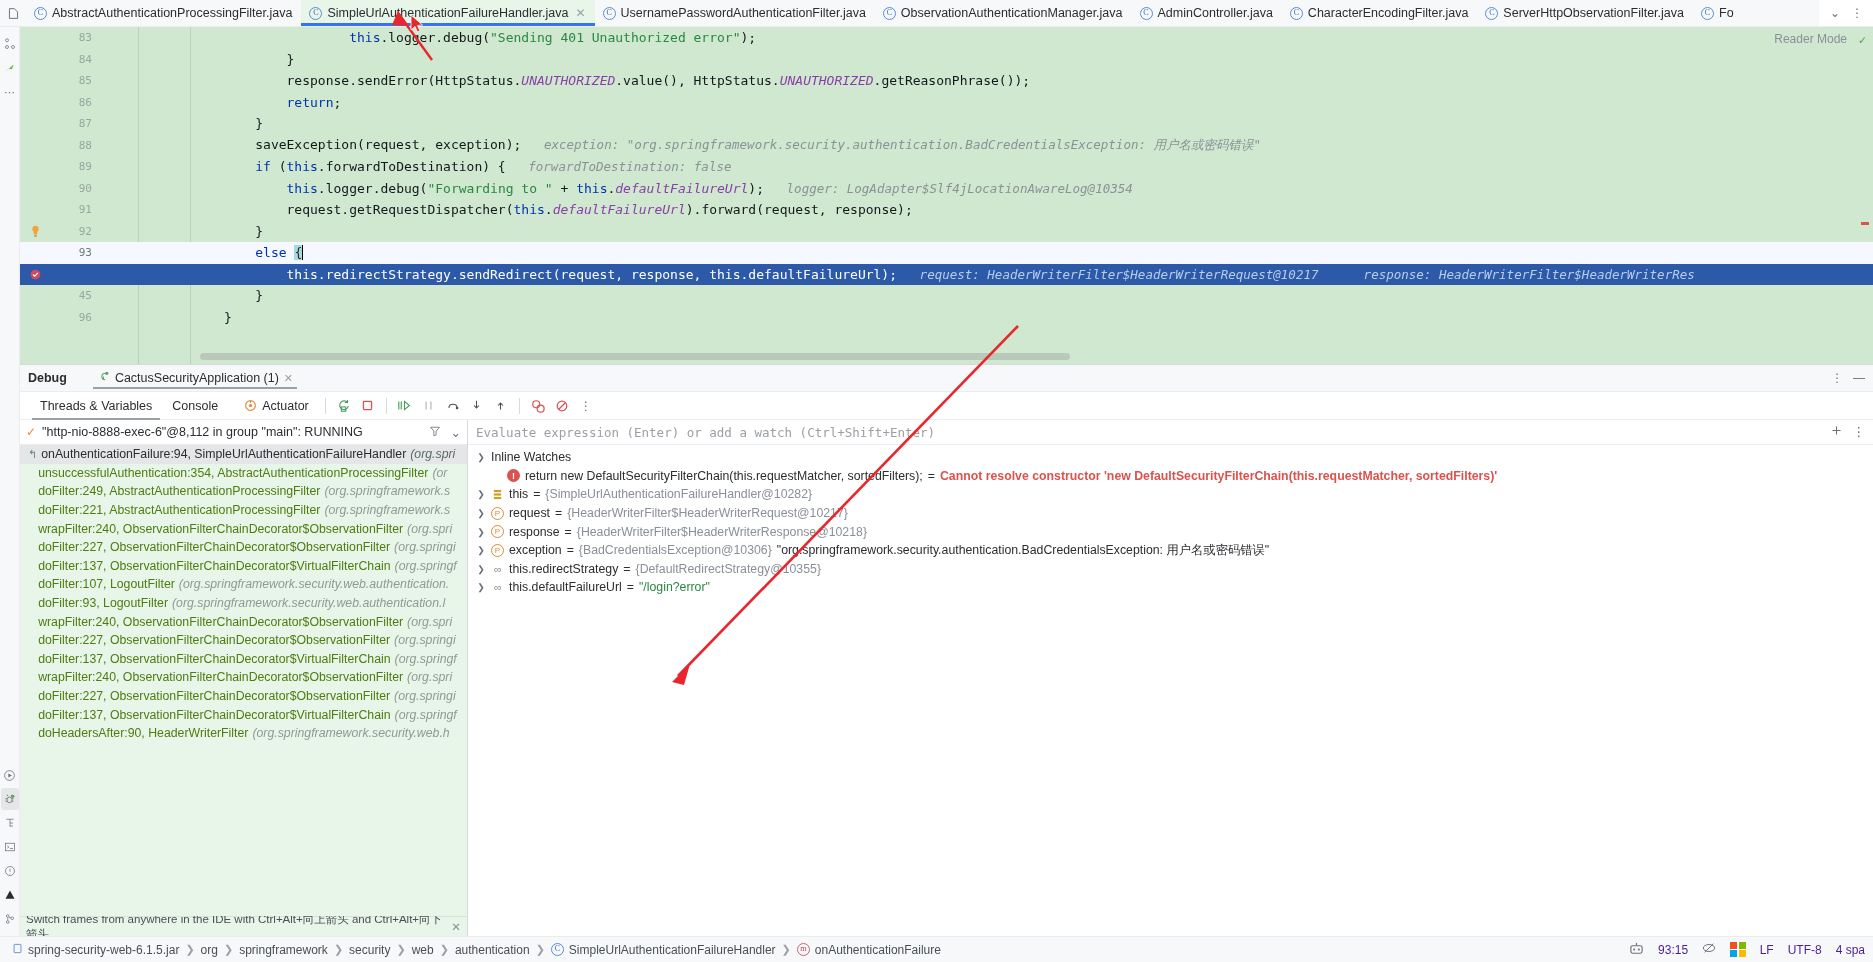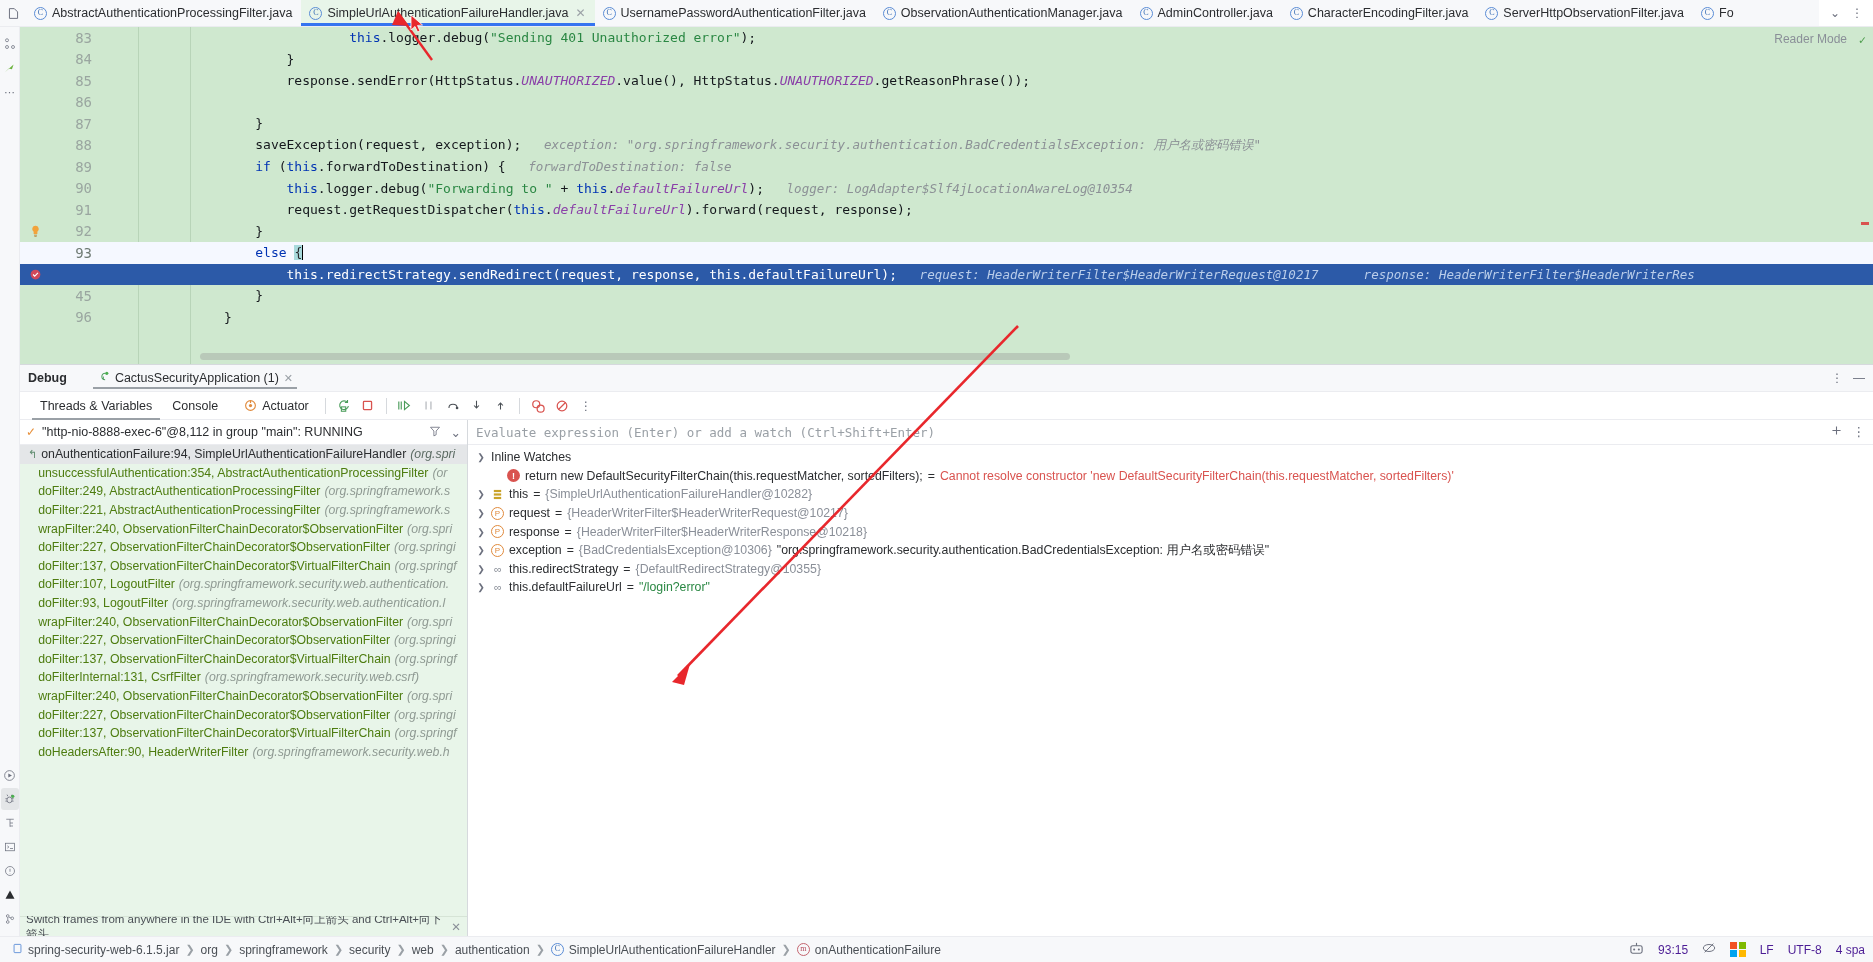--- a/index.html
+++ b/index.html
@@ -101,21 +101,21 @@
     white-space: pre;
   }
   .row.caretline { background: #f5f8ff; }
   .row.execline  { background: #2c5aa8; color: #ffffff; }
   .gutter-icon {
     width: 30px; flex: 0 0 30px; text-align:center; font-size: 11px;
     display:flex; align-items:center; justify-content:center;
   }
   .lineno {
     width: 48px; flex: 0 0 48px; text-align: right; padding-right: 6px;
-    color: #9aa6a0; font-size: 14px;
+    color: #9aa6a0; font-size: 11px;
   }
   .row.caretline .lineno { color: #6e7a74; }
   .row.execline .lineno { color: transparent; }
   .foldcol { width: 30px; flex: 0 0 30px; }
   .codecell { flex: 1 1 auto; padding-left: 2px; overflow: hidden; }
   .ind { display:inline-block; }
   .k   { color: #0033b3; }
   .str { color: #2a8743; }
   .fld { color: #8a3fa8; font-style: italic; }
   .stat{ color: #8a3fa8; font-style: italic; }
@@ -208,21 +208,21 @@
   .var-row .arrow { width:10px; color:#6c707e; font-size:9px; text-align:center; flex:0 0 10px;}
   .vi { width:13px; height:13px; flex:0 0 13px; display:flex;align-items:center;justify-content:center; font-size:9px; }
   .vi.param { border:1.3px solid #e08a3c; border-radius:50%; color:#e08a3c; font-size:8px; }
   .vi.err { border-radius:50%; background:#d9534f; color:#fff; font-size:9px; font-weight:bold;}
   .vi.fieldc { color:#8a8f98; font-size:11px; letter-spacing:-1px;}
   .vname { color:#2b2d30; }
   .veq { color:#2b2d30; }
   .vval { color:#8a8f98; }
   .vstr { color:#2a8743; }
   .vexc { color:#2b2d30; }
-  .verr { color:#d9534f; }
+  .verr { color:#d9534f;font-weight:bold; }
 
   
   .statusbar {
     height: 26px; min-height:26px; display:flex; align-items:center;
     background:#f7f8fa; border-top:1px solid #ebecf0;
     padding: 0 8px; font-size:12px; color:#4a4f55; gap:0;
   }
   .crumb { display:flex; align-items:center; gap:5px; padding: 0 4px; color:#4a4f55;}
   .crumb-sep { color:#9aa0a6; padding: 0 2px; font-size:11px;}
   .sb-right { margin-left:auto; display:flex; align-items:center; gap:14px; color:#4c1d95;}
@@ -352,21 +352,21 @@
 
       <div class="editor">
         <div class="reader-mode">Reader Mode</div>
         <div class="editor-check">✓</div>
         <div class="indent-guide" style="left:118px;"></div>
         <div class="indent-guide" style="left:170px;"></div>
         <div class="code-rows">
             <div class="row"><div class="gutter-icon"></div><div class="lineno">83</div><div class="foldcol"></div><div class="codecell"><span class="ind">&nbsp;&nbsp;&nbsp;&nbsp;&nbsp;&nbsp;&nbsp;&nbsp;&nbsp;&nbsp;&nbsp;&nbsp;&nbsp;&nbsp;&nbsp;&nbsp;&nbsp;&nbsp;&nbsp;&nbsp;&nbsp;&nbsp;&nbsp;&nbsp;&nbsp;&nbsp;&nbsp;&nbsp;</span><span class="k">this</span><span class="pl">.logger.debug(</span><span class="str">"Sending 401 Unauthorized error"</span><span class="pl">);</span></div></div>
             <div class="row"><div class="gutter-icon"></div><div class="lineno">84</div><div class="foldcol"></div><div class="codecell"><span class="ind">&nbsp;&nbsp;&nbsp;&nbsp;&nbsp;&nbsp;&nbsp;&nbsp;&nbsp;&nbsp;&nbsp;&nbsp;&nbsp;&nbsp;&nbsp;&nbsp;&nbsp;&nbsp;&nbsp;&nbsp;</span><span class="pl">}</span></div></div>
             <div class="row"><div class="gutter-icon"></div><div class="lineno">85</div><div class="foldcol"></div><div class="codecell"><span class="ind">&nbsp;&nbsp;&nbsp;&nbsp;&nbsp;&nbsp;&nbsp;&nbsp;&nbsp;&nbsp;&nbsp;&nbsp;&nbsp;&nbsp;&nbsp;&nbsp;&nbsp;&nbsp;&nbsp;&nbsp;</span><span class="pl">response.sendError(HttpStatus.</span><span class="stat">UNAUTHORIZED</span><span class="pl">.value(), HttpStatus.</span><span class="stat">UNAUTHORIZED</span><span class="pl">.getReasonPhrase());</span></div></div>
-            <div class="row"><div class="gutter-icon"></div><div class="lineno">86</div><div class="foldcol"></div></div>
+            <div class="row"><div class="gutter-icon"></div><div class="lineno">86</div><div class="foldcol"></div><div class="codecell"><span class="ind">&nbsp;&nbsp;&nbsp;&nbsp;&nbsp;&nbsp;&nbsp;&nbsp;&nbsp;&nbsp;&nbsp;&nbsp;&nbsp;&nbsp;&nbsp;&nbsp;&nbsp;&nbsp;&nbsp;&nbsp;</span><span class="k">return</span><span class="pl">;</span></div></div>
             <div class="row"><div class="gutter-icon"></div><div class="lineno">87</div><div class="foldcol"></div><div class="codecell"><span class="ind">&nbsp;&nbsp;&nbsp;&nbsp;&nbsp;&nbsp;&nbsp;&nbsp;&nbsp;&nbsp;&nbsp;&nbsp;&nbsp;&nbsp;&nbsp;&nbsp;</span><span class="pl">}</span></div></div>
             <div class="row"><div class="gutter-icon"></div><div class="lineno">88</div><div class="foldcol"></div><div class="codecell"><span class="ind">&nbsp;&nbsp;&nbsp;&nbsp;&nbsp;&nbsp;&nbsp;&nbsp;&nbsp;&nbsp;&nbsp;&nbsp;&nbsp;&nbsp;&nbsp;&nbsp;</span><span class="pl">saveException(request, exception);</span><span class="hint">&nbsp;&nbsp;&nbsp;exception: "org.springframework.security.authentication.BadCredentialsException: 用户名或密码错误"</span></div></div>
             <div class="row"><div class="gutter-icon"></div><div class="lineno">89</div><div class="foldcol"></div><div class="codecell"><span class="ind">&nbsp;&nbsp;&nbsp;&nbsp;&nbsp;&nbsp;&nbsp;&nbsp;&nbsp;&nbsp;&nbsp;&nbsp;&nbsp;&nbsp;&nbsp;&nbsp;</span><span class="k">if</span><span class="pl"> (</span><span class="k">this</span><span class="pl">.forwardToDestination) {</span><span class="hint">&nbsp;&nbsp;&nbsp;forwardToDestination: false</span></div></div>
             <div class="row"><div class="gutter-icon"></div><div class="lineno">90</div><div class="foldcol"></div><div class="codecell"><span class="ind">&nbsp;&nbsp;&nbsp;&nbsp;&nbsp;&nbsp;&nbsp;&nbsp;&nbsp;&nbsp;&nbsp;&nbsp;&nbsp;&nbsp;&nbsp;&nbsp;&nbsp;&nbsp;&nbsp;&nbsp;</span><span class="k">this</span><span class="pl">.logger.debug(</span><span class="str">"Forwarding to "</span><span class="pl"> + </span><span class="k">this</span><span class="pl">.</span><span class="fld">defaultFailureUrl</span><span class="pl">);</span><span class="hint">&nbsp;&nbsp;&nbsp;logger: LogAdapter$Slf4jLocationAwareLog@10354</span></div></div>
             <div class="row"><div class="gutter-icon"></div><div class="lineno">91</div><div class="foldcol"></div><div class="codecell"><span class="ind">&nbsp;&nbsp;&nbsp;&nbsp;&nbsp;&nbsp;&nbsp;&nbsp;&nbsp;&nbsp;&nbsp;&nbsp;&nbsp;&nbsp;&nbsp;&nbsp;&nbsp;&nbsp;&nbsp;&nbsp;</span><span class="pl">request.getRequestDispatcher(</span><span class="k">this</span><span class="pl">.</span><span class="fld">defaultFailureUrl</span><span class="pl">).forward(request, response);</span></div></div>
             <div class="row"><div class="gutter-icon"><svg width="11" height="13" viewBox="0 0 12 16">
                   <path d="M6 1a4 4 0 0 0-2.3 7.3V11h4.6V8.3A4 4 0 0 0 6 1z" fill="#f2a33c"></path>
                   <path d="M4.2 12.5h3.6M4.6 14h2.8" stroke="#b5833a" stroke-width="1"></path>
                 </svg></div><div class="lineno">92</div><div class="foldcol"></div><div class="codecell"><span class="ind">&nbsp;&nbsp;&nbsp;&nbsp;&nbsp;&nbsp;&nbsp;&nbsp;&nbsp;&nbsp;&nbsp;&nbsp;&nbsp;&nbsp;&nbsp;&nbsp;</span><span class="pl">}</span></div></div>
             <div class="row caretline"><div class="gutter-icon"></div><div class="lineno">93</div><div class="foldcol"></div><div class="codecell"><span class="ind">&nbsp;&nbsp;&nbsp;&nbsp;&nbsp;&nbsp;&nbsp;&nbsp;&nbsp;&nbsp;&nbsp;&nbsp;&nbsp;&nbsp;&nbsp;&nbsp;</span><span class="k">else</span><span class="pl"> </span><span class="sel">{</span><span class="caret">&nbsp;</span></div></div>
@@ -548,25 +548,20 @@
                 </div>
                 <div class="frame">
                   <span class="ficon">&nbsp;&nbsp;</span>
                   <span class="fname">doFilter:227, ObservationFilterChainDecorator$ObservationFilter </span>
                   <span class="fpkg">(org.springi</span>
                 </div>
                 <div class="frame">
                   <span class="ficon">&nbsp;&nbsp;</span>
                   <span class="fname">doFilter:137, ObservationFilterChainDecorator$VirtualFilterChain </span>
                   <span class="fpkg">(org.springf</span>
-                </div>
-                <div class="frame">
-                  <span class="ficon">&nbsp;&nbsp;</span>
-                  <span class="fname">doFilterInternal:131, CsrfFilter </span>
-                  <span class="fpkg">(org.springframework.security.web.csrf)</span>
                 </div>
                 <div class="frame">
                   <span class="ficon">&nbsp;&nbsp;</span>
                   <span class="fname">wrapFilter:240, ObservationFilterChainDecorator$ObservationFilter </span>
                   <span class="fpkg">(org.spri</span>
                 </div>
                 <div class="frame">
                   <span class="ficon">&nbsp;&nbsp;</span>
                   <span class="fname">doFilter:227, ObservationFilterChainDecorator$ObservationFilter </span>
                   <span class="fpkg">(org.springi</span>

